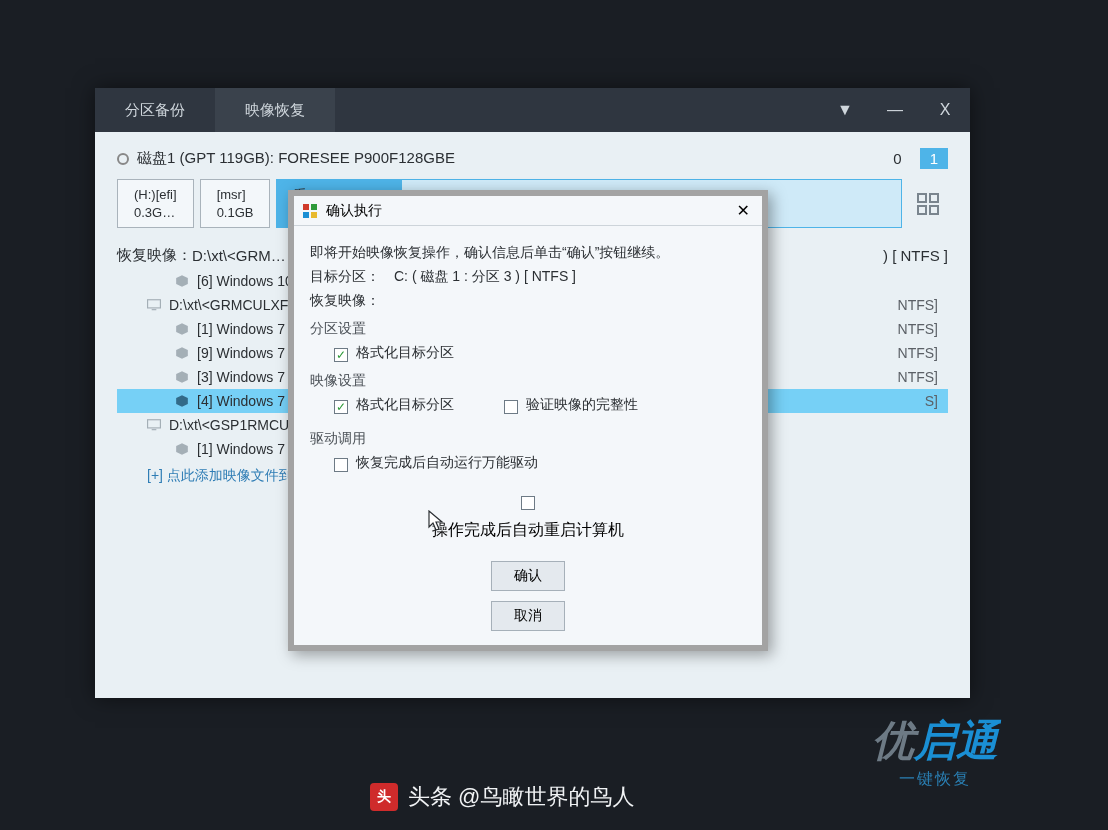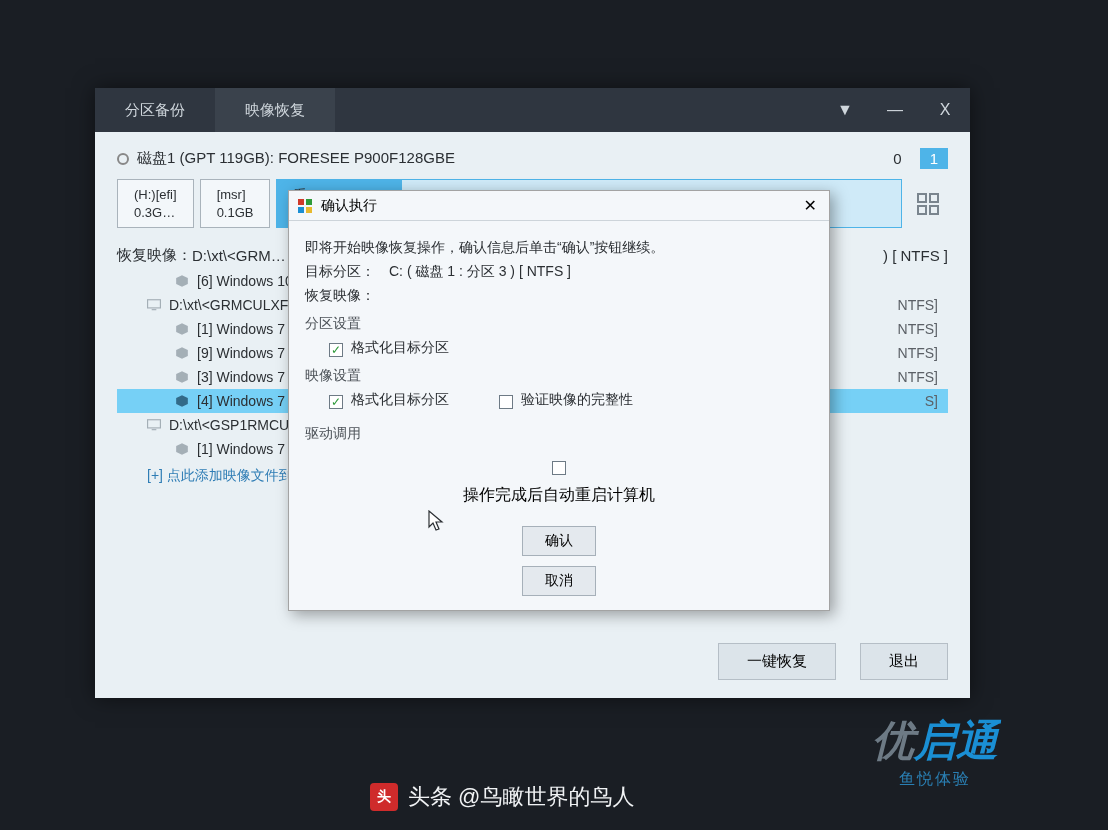--- a/index.html
+++ b/index.html
@@ -27,21 +27,21 @@
   .tree-row .cube { width:14px; height:14px; opacity:0.55; }
   .tree-row .mon { width:14px; height:12px; opacity:0.55; }
   .tree-row.selected { background: #76d0f6; }
   .tree-row.selected .cube { opacity:0.9; }
   .tree .trail { color:#5b6066; margin-left:auto; padding-right:10px; }
   .addlink { color:#2f7db5; padding:6px 0 0 30px; font-size:14px; }
   .footer { position:absolute; right:22px; bottom:18px; display:flex; gap:24px; }
   .footer .btn { background:#dce4ea; border:1px solid #b5bec6; padding:8px 28px; font-size:15px; cursor:pointer; }
 
   
-  .dialog { position:absolute; left:288px; top:190px; width:542px; background:#f4f7fa; border:1px solid #a3a3a3; box-shadow:4px 4px 14px rgba(0,0,0,0.35); }
+  .dialog { position:absolute; left:288px; top:190px; width:480px; background:#f4f7fa; border:6px solid #a3a3a3; box-shadow:4px 4px 14px rgba(0,0,0,0.35); }
   .dlg-title { height:30px; display:flex; align-items:center; padding:0 8px; font-size:14px; border-bottom:1px solid #cdd4da; }
   .dlg-title .winicon { width:16px; height:16px; margin-right:8px; }
   .dlg-close { margin-left:auto; cursor:pointer; font-size:16px; padding:0 4px; }
   .dlg-body { padding:12px 16px 10px 16px; font-size:14px; color:#2b2f33; }
   .dlg-body .line { margin:6px 0; }
   .dlg-body .kv { display:flex; gap:12px; }
   .dlg-body .kv .k { min-width:72px; }
   .dlg-body .sect { color:#4c5258; margin-top:10px; }
   .dlg-body .chk-row { display:flex; align-items:flex-end; gap:8px; margin:6px 0 6px 24px; }
   .chk { width:14px; height:14px; border:1px solid #6d7a85; display:inline-flex; align-items:center; justify-content:center; background:#fff; }
@@ -170,24 +170,20 @@
         <svg class="cube" viewBox="0 0 24 24">
             <path fill="#6d7a85" d="M12 2 2 7v10l10 5 10-5V7z"></path>
           </svg>
         <span>[1] Windows 7</span>
       </div>
 
       <div class="addlink">[+] 点此添加映像文件到列表</div>
     </div>
   </div>
 
-  <div class="footer">
-    <div class="btn">一键恢复</div>
-    <div class="btn">退出</div>
-  </div>
 </div>
 
 <div class="dialog">
   <div class="dlg-title">
     <svg class="winicon" viewBox="0 0 16 16">
         <rect x="1" y="1" width="6" height="6" fill="#d03a2b"></rect>
         <rect x="9" y="1" width="6" height="6" fill="#2e9a3a"></rect>
         <rect x="1" y="9" width="6" height="6" fill="#1a8fd4"></rect>
         <rect x="9" y="9" width="6" height="6" fill="#e8b92e"></rect>
       </svg>
@@ -216,35 +212,39 @@
         <span class="chk checked"></span>
         <span>格式化目标分区</span>
       </div>
       <div class="chk-row" style="margin-left:0">
         <span class="chk"></span>
         <span>验证映像的完整性</span>
       </div>
     </div>
 
     <div class="sect">驱动调用</div>
+    <div class="chk-row">
+      <span class="chk"></span>
+      <span>恢复完成后自动运行万能驱动</span>
+    </div>
   </div>
   <div class="dlg-foot">
     <span class="chk"></span>
     <span>操作完成后自动重启计算机</span>
     <span class="spacer"></span>
     <div class="btn">确认</div>
     <div class="btn">取消</div>
   </div>
 </div>
 
 <svg class="cursor" viewBox="0 0 18 24">
   <path d="M1 1 L1 17 L5 13 L8 20 L11 19 L8 12 L14 12 Z" fill="#fff" stroke="#2b2f33" stroke-width="1.2"></path>
 </svg>
 
 <div class="brand">
   <div class="big"><span class="b1">优</span><span class="b2">启通</span></div>
-  <div class="sub">鱼悦体验</div>
+  <div class="sub">一键恢复</div>
 </div>
 
 <div class="watermark">
   <div class="logo">头</div>
   <span>头条 @鸟瞰世界的鸟人</span>
 </div>
 
 </body></html>

